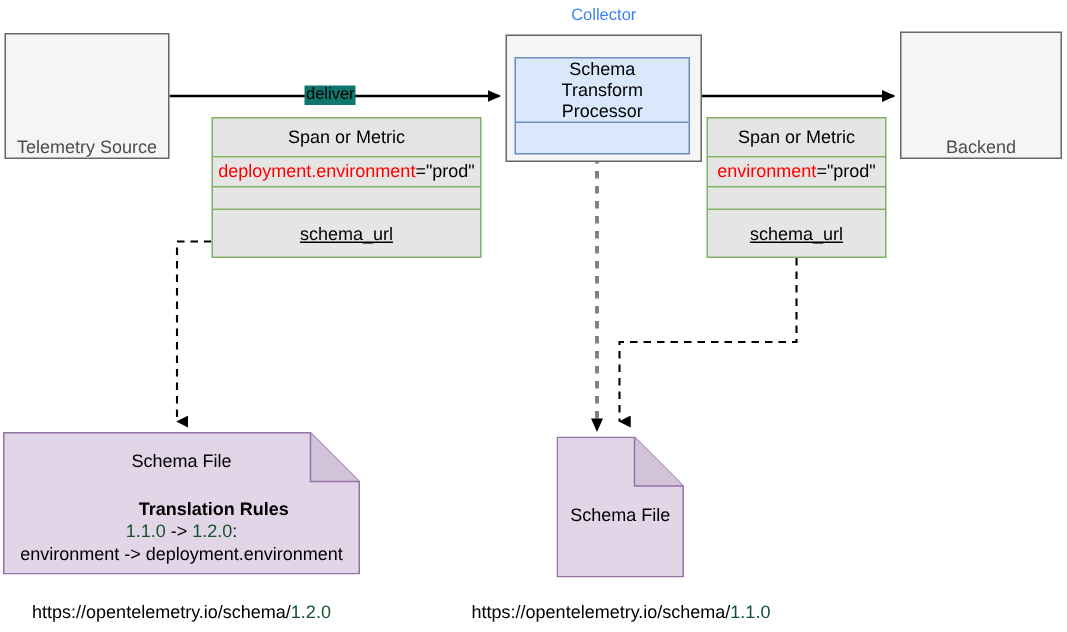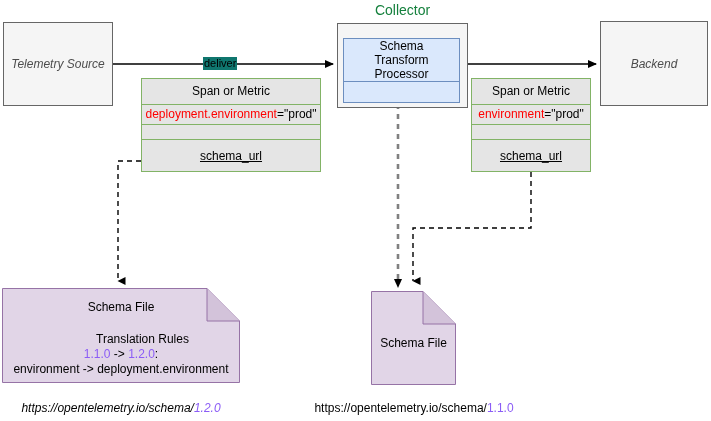--- a/index.html
+++ b/index.html
@@ -29,46 +29,45 @@
     pointer-events: none;
   }
 
   
   .node-box {
     position: absolute;
     box-sizing: border-box;
     background: #f5f5f5;
     border: 1px solid #666666;
     display: flex;
-    align-items: center;
+    align-items: flex-end;
     justify-content: center;
     color: #4d4d4d;
     font-size: 12px;
     line-height: 14px;
     text-align: center;
-    font-style: italic;
   }
 
   
   #collector-box {
     position: absolute;
     left: 337px; top: 23px;
     width: 131px; height: 85px;
     box-sizing: border-box;
     background: #f5f5f5;
     border: 1px solid #666666;
   }
   #collector-label {
     position: absolute;
     left: 337px; top: 3px;
     width: 131px;
     text-align: center;
-    font-size: 14px;
+    font-size: 11px;
     line-height: 15px;
-    color: #15803d;
+    color: #3b82f6;
   }
   #processor-box {
     position: absolute;
     left: 343px; top: 38px;
     width: 117px; height: 65px;
     box-sizing: border-box;
     background: #dae8fc;
     border: 1px solid #6c8ebf;
     display: flex;
     flex-direction: column;
@@ -151,22 +150,22 @@
   }
   .sf-body {
     position: absolute;
     left: 0;
     width: 100%;
     text-align: center;
     font-size: 12px;
     line-height: 15px;
     color: #000000;
   }
-  .sf-body .rules-head { font-weight: normal; padding-left: 43px; }
-  .ver { color: #8b5cf6; }
+  .sf-body .rules-head { font-weight: bold; padding-left: 43px; }
+  .ver { color: #14532d; }
 
   
   .url-caption {
     position: absolute;
     text-align: center;
     font-size: 12px;
     line-height: 14px;
     color: #000000;
     white-space: nowrap;
   }
@@ -265,21 +264,21 @@
     <div class="sf-content">
       <div class="sf-title" style="top:12px;">Schema File</div>
       <div class="sf-body" style="top:44px;">
         <div class="rules-head">Translation Rules</div>
         <div><span class="ver">1.1.0</span><span> -&gt; </span><span class="ver">1.2.0</span><span>:</span></div>
         <div>environment -&gt; deployment.environment</div>
       </div>
     </div>
   </div>
 
-  <div class="url-caption" style="left:2px; top:401px; width:238px;font-style:italic;"><span>https://opentelemetry.io/schema/</span><span class="ver">1.2.0</span></div>
+  <div class="url-caption" style="left:2px; top:401px; width:238px;"><span>https://opentelemetry.io/schema/</span><span class="ver">1.2.0</span></div>
 
   <div class="schema-file" id="schema-file-center" style="left:371px; top:291px; width:85px; height:94px;">
     <svg class="shape" width="85" height="94" viewBox="0 0 85 94">
       <path d="M0.5,0.5 L52,0.5 L84.5,33 L84.5,93.5 L0.5,93.5 z" fill="#e1d5e7" stroke="#9673a6" stroke-width="1"></path>
       <path d="M52,0.5 L52,33 L84.5,33" fill="#d3c3da" stroke="#9673a6" stroke-width="1"></path>
     </svg>
     <div class="sf-content">
       <div class="sf-title" style="top:45px;">Schema File</div>
     </div>
   </div>

